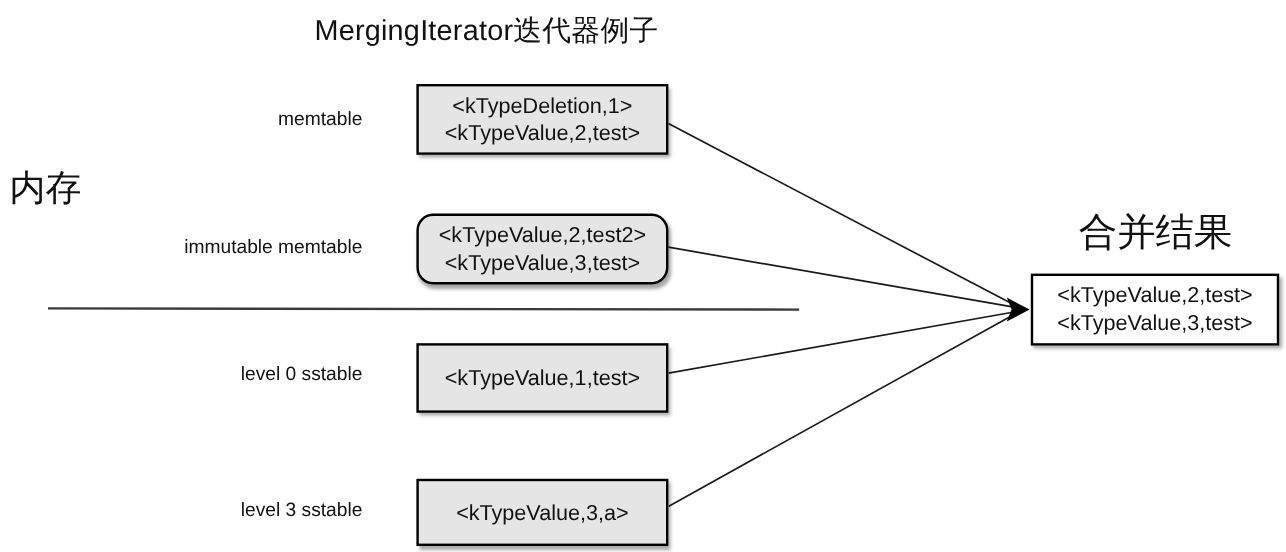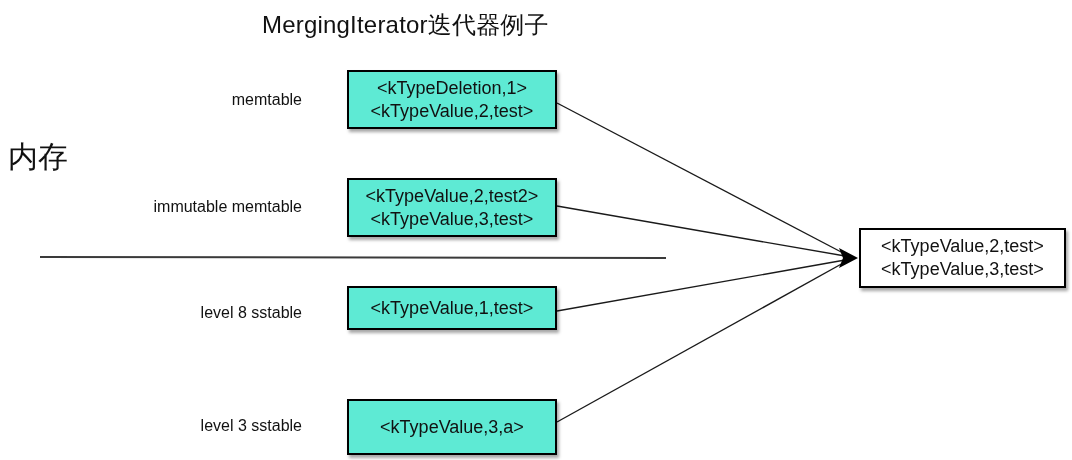--- a/index.html
+++ b/index.html
@@ -39,36 +39,36 @@
     position: absolute;
     right: 770px;
     font-size: 16px;
     color: #111111;
     white-space: nowrap;
   }
   .node-box {
     position: absolute;
     left: 347px;
     width: 210px;
-    background: #5eead4;
+    background: #e5e5e5;
     border: 2px solid #000000;
     box-shadow: 2px 3px 3px rgba(0,0,0,0.35);
     display: flex;
     flex-direction: column;
     align-items: center;
     justify-content: center;
     font-size: 18px;
     line-height: 23px;
     color: #111111;
     text-align: center;
     white-space: nowrap;
   }
   .box-memtable  { top: 70px;  height: 59px; }
-  .box-immutable { top: 178px; height: 59px; }
-  .box-level0    { top: 286px; height: 44px; }
+  .box-immutable { top: 178px; height: 59px; border-radius: 14px; }
+  .box-level0    { top: 286px; height: 58px; }
   .box-level1    { top: 399px; height: 56px; align-items: center; }
   .result-title {
     position: absolute;
     left: 963px;
     top: 172px;
     transform: translateX(-50%);
     font-size: 32px;
     font-weight: 500;
     color: #111111;
     white-space: nowrap;
@@ -112,39 +112,40 @@
     <line x1="557" y1="311" x2="845" y2="260" stroke="#1a1a1a" stroke-width="1.4"></line>
     <line x1="557" y1="422" x2="845" y2="262" stroke="#1a1a1a" stroke-width="1.4"></line>
     <polygon points="858,258 839,248 843,258 839,268" fill="#000000"></polygon>
   </svg>
 
   <div class="main-title">MergingIterator迭代器例子</div>
   <div class="section-label memory">内存</div>
 
   <div class="row-label" style="top: 91px;">memtable</div>
   <div class="row-label" style="top: 198px; padding-left: 46px;">immutable memtable</div>
-  <div class="row-label" style="top: 304px;">level 8 sstable</div>
+  <div class="row-label" style="top: 304px;">level 0 sstable</div>
   <div class="row-label" style="top: 417px;">level 3 sstable</div>
 
   <div class="node-box box-memtable">
     <div>&lt;kTypeDeletion,1&gt;</div>
     <div>&lt;kTypeValue,2,test&gt;</div>
   </div>
 
   <div class="node-box box-immutable">
     <div>&lt;kTypeValue,2,test2&gt;</div>
     <div>&lt;kTypeValue,3,test&gt;</div>
   </div>
 
   <div class="node-box box-level0">
     <div>&lt;kTypeValue,1,test&gt;</div>
   </div>
 
   <div class="node-box box-level1">
     <div>&lt;kTypeValue,3,a&gt;</div>
   </div>
 
+  <div class="result-title">合并结果</div>
   <div class="box-result">
     <div>&lt;kTypeValue,2,test&gt;</div>
     <div>&lt;kTypeValue,3,test&gt;</div>
   </div>
 
 </div>
 
 </body></html>

